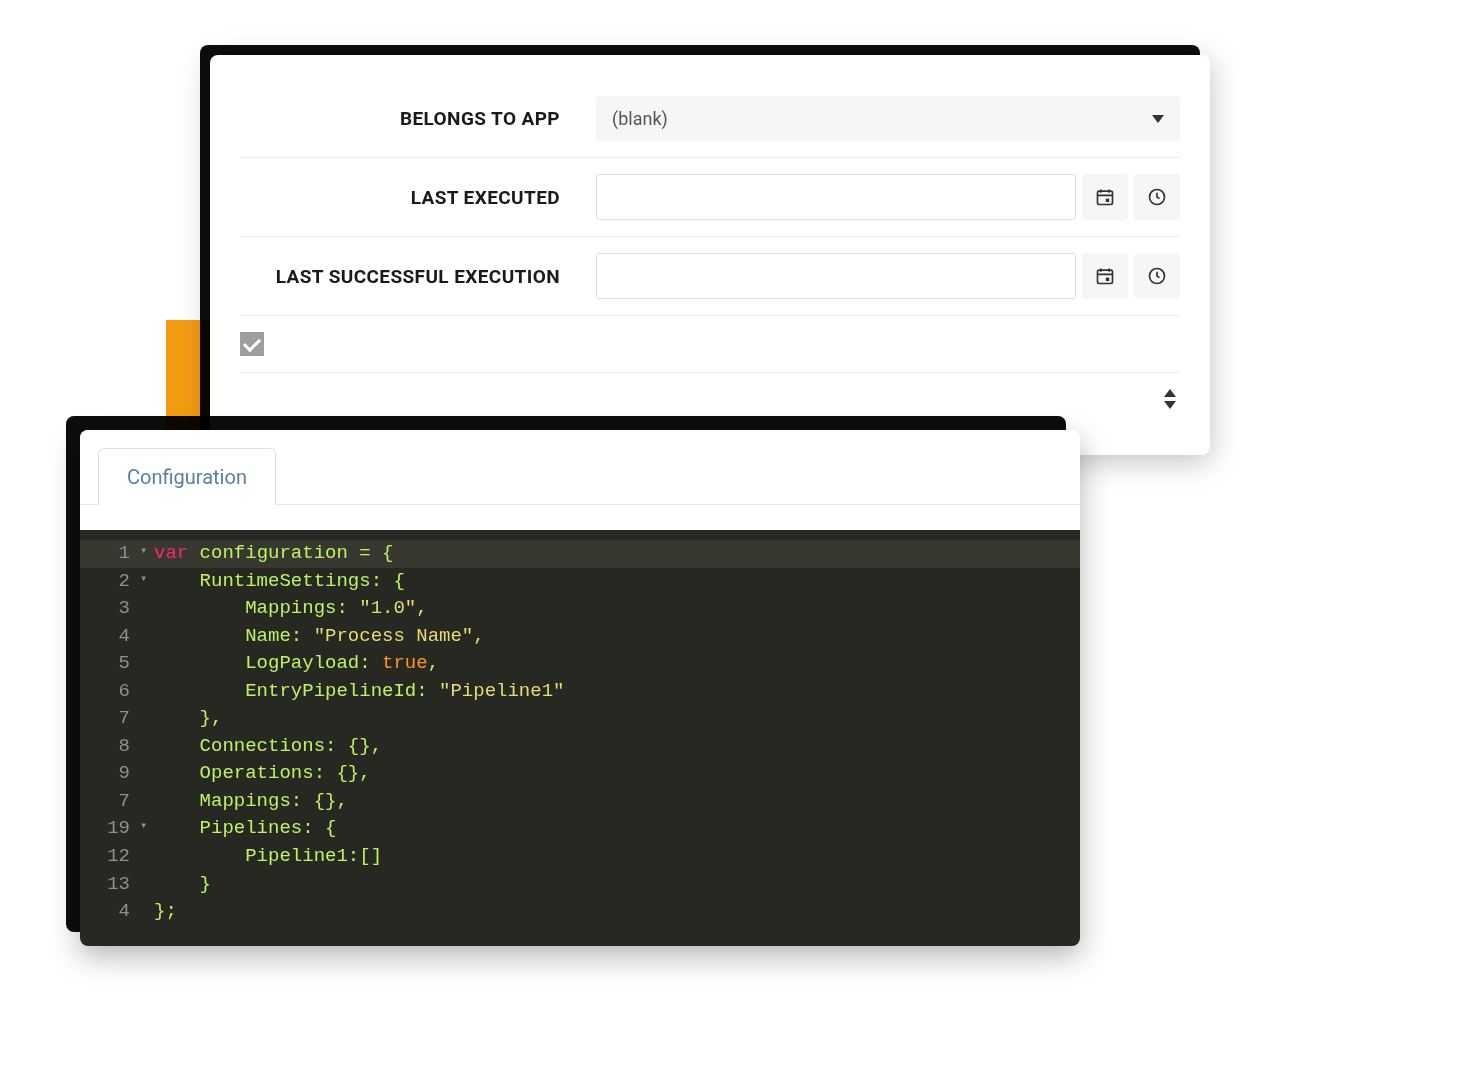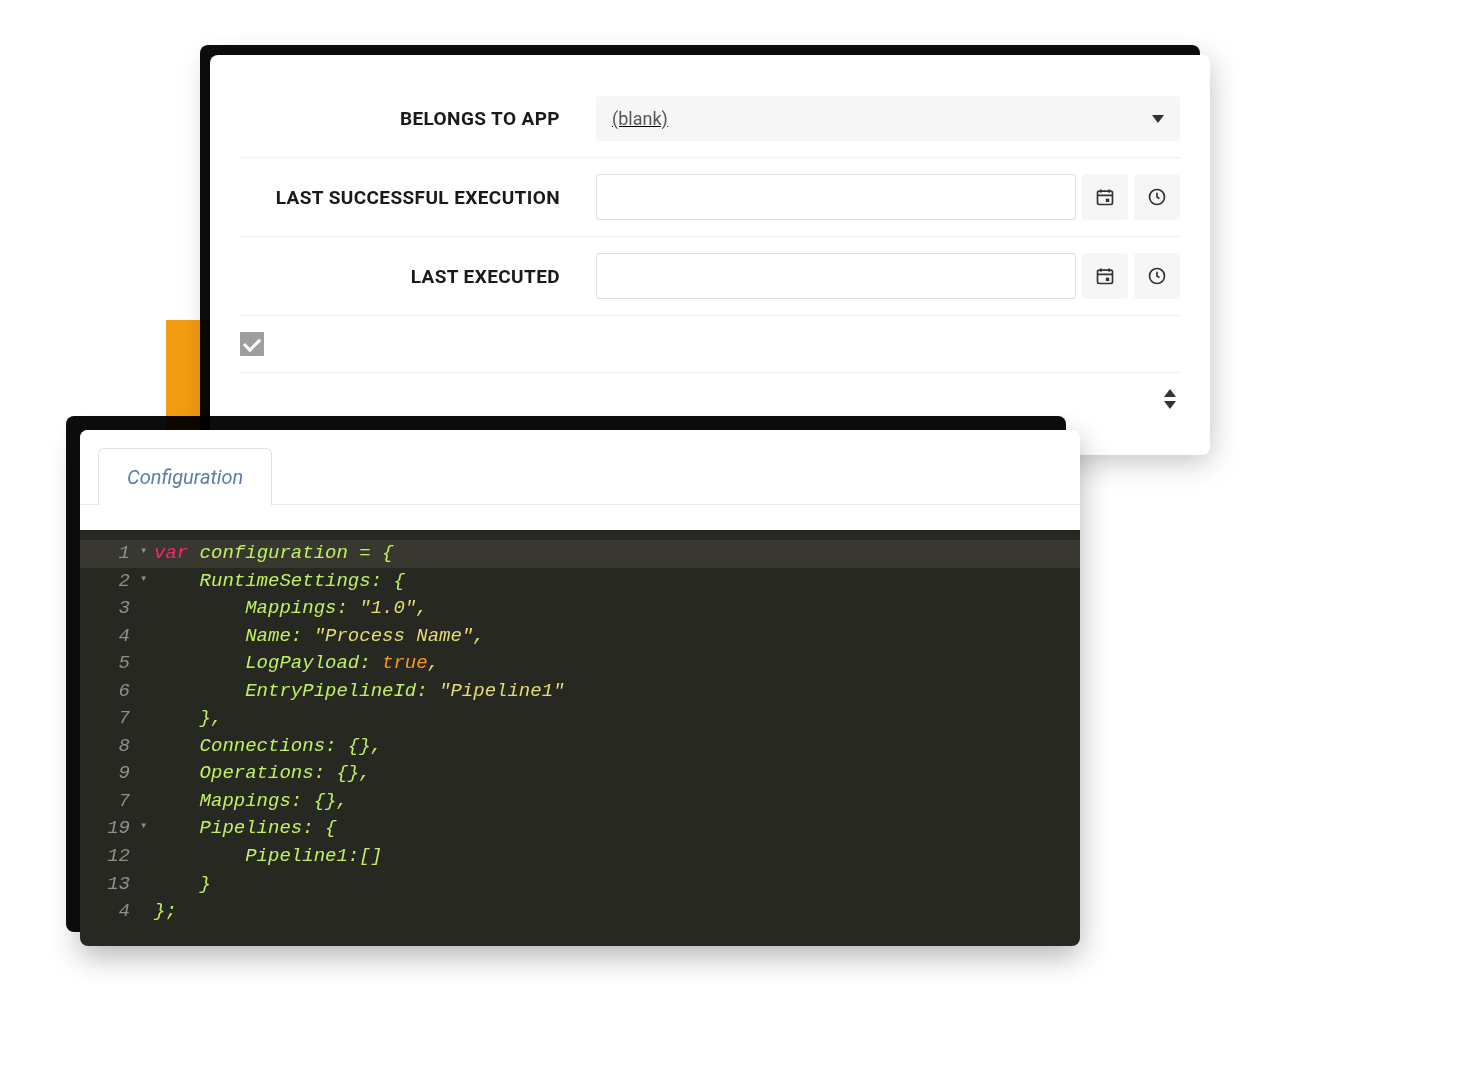--- a/index.html
+++ b/index.html
@@ -31,21 +31,21 @@
   .form-label {
     width: 340px;
     text-align: right;
     font-weight: 700;
     color: #1a1a1a;
     font-size: 19px;
     letter-spacing: 0.4px;
     padding-right: 20px;
     text-transform: uppercase;
   }
-  .form-field { flex: 1; display: flex; align-items: center; text-decoration: underline; }
+  .form-field { flex: 1; display: flex; align-items: center; }
   .select-box {
     flex: 1;
     background: #f6f6f6;
     border-radius: 4px;
     padding: 12px 16px;
     display: flex;
     justify-content: space-between;
     align-items: center;
     font-size: 18px;
     color: #555;
@@ -107,21 +107,20 @@
   
   .editor-panel {
     position: absolute;
     left: 80px;
     top: 430px;
     width: 1000px;
     background: #fff;
     border-radius: 8px;
     box-shadow: 0 10px 30px rgba(0,0,0,0.3), -14px -14px 0 rgba(0,0,0,0.95);
     overflow: hidden;
-    font-style: italic;
   }
   .tabbar {
     display: flex;
     background: #fff;
     padding: 18px 18px 0 18px;
     border-bottom: 1px solid #eaeaea;
   }
   .tab {
     padding: 16px 28px;
     font-size: 20px;
@@ -186,41 +185,41 @@
     <div class="form-label">BELONGS TO APP</div>
     <div class="form-field">
       <div class="select-box">
         <span>(blank)</span>
         <span class="select-caret"></span>
       </div>
     </div>
   </div>
 
   <div class="form-row">
-    <div class="form-label">LAST SUCCESSFUL EXECUTION</div>
+    <div class="form-label">LAST EXECUTED</div>
     <div class="form-field">
       <input class="date-input" value="" style="">
       <div class="icon-btn">
         <svg width="20" height="20" viewBox="0 0 24 24" fill="none" stroke-width="2">
             <rect x="3" y="5" width="18" height="16" rx="2"></rect>
             <path d="M7 3v4M17 3v4M3 10h18"></path>
             <rect x="13" y="14" width="4" height="4" fill="#333" stroke="none"></rect>
           </svg>
       </div>
       <div class="icon-btn">
         <svg width="20" height="20" viewBox="0 0 24 24" fill="none" stroke-width="2">
             <circle cx="12" cy="12" r="9"></circle>
             <path d="M12 7v5l3 2"></path>
           </svg>
       </div>
     </div>
   </div>
 
   <div class="form-row">
-    <div class="form-label">LAST EXECUTED</div>
+    <div class="form-label">LAST SUCCESSFUL EXECUTION</div>
     <div class="form-field">
       <input class="date-input" value="" style="">
       <div class="icon-btn">
         <svg width="20" height="20" viewBox="0 0 24 24" fill="none" stroke-width="2">
             <rect x="3" y="5" width="18" height="16" rx="2"></rect>
             <path d="M7 3v4M17 3v4M3 10h18"></path>
             <rect x="13" y="14" width="4" height="4" fill="#333" stroke="none"></rect>
           </svg>
       </div>
       <div class="icon-btn">

